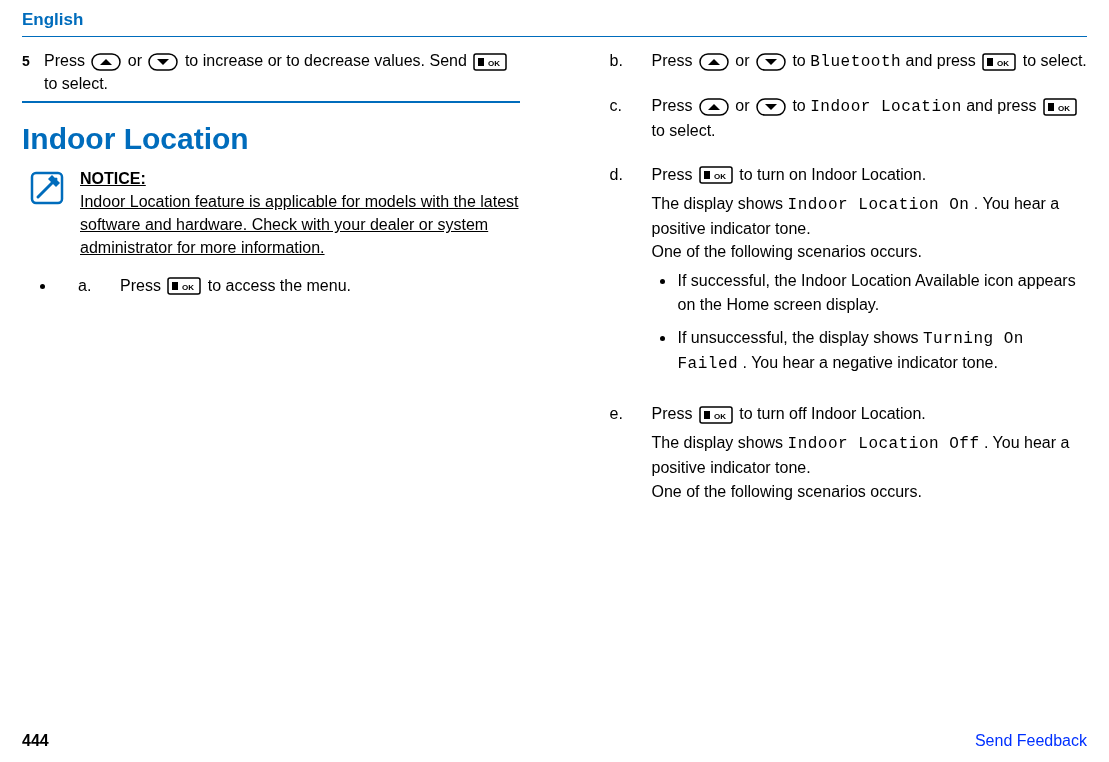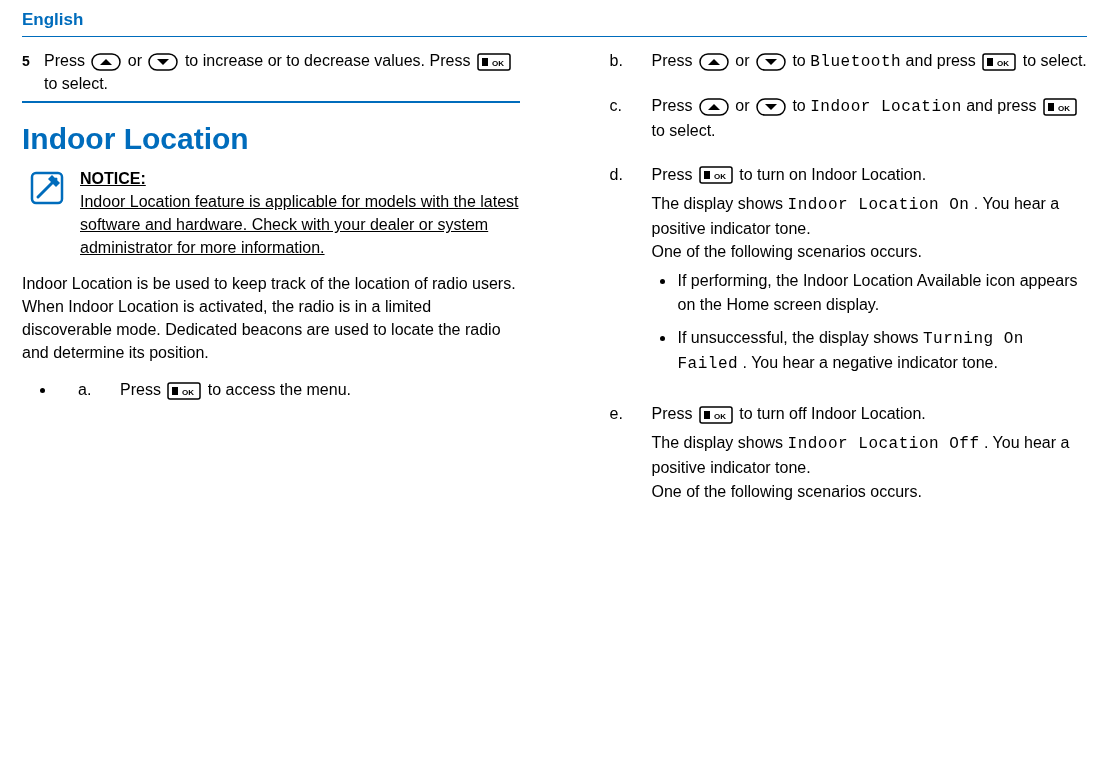--- a/index.html
+++ b/index.html
@@ -149,21 +149,21 @@
                 <path d="M9 12 L15 6 L21 12 Z" fill="#000"></path>
               </svg>
           </span>
           <span> or </span>
           <span class="key">
             <svg width="30" height="18">
                 <rect x="1" y="1" width="28" height="16" rx="8" fill="#fff" stroke="#000" stroke-width="1.5"></rect>
                 <path d="M9 6 L15 12 L21 6 Z" fill="#000"></path>
               </svg>
           </span>
-          <span> to increase or to decrease values. Press </span>
+          <span> to increase or to decrease values. Send </span>
           <span class="key">
             <svg width="34" height="18">
                 <rect x="1" y="1" width="32" height="16" rx="2" fill="#fff" stroke="#000" stroke-width="1.5"></rect>
                 <rect x="5" y="5" width="6" height="8" fill="#000"></rect>
                 <text x="15" y="13" class="icon-ok-big" fill="#000">OK</text>
               </svg>
           </span>
           <span> to select.</span>
         </div>
       </div>
@@ -178,21 +178,20 @@
               <path d="M10 30 L28 12" stroke="#006cbc" stroke-width="3" stroke-linecap="round"></path>
               <path d="M24 8 L32 16 L28 20 L20 12 Z" fill="#006cbc"></path>
             </svg>
         </span>
         <div class="notice-text">
           <span class="label">NOTICE:</span><br>
           <span>Indoor Location feature is applicable for models with the latest software and hardware. Check with your dealer or system administrator for more information.</span>
         </div>
       </div>
 
-      <div class="para">Indoor Location is be used to keep track of the location of radio users. When Indoor Location is activated, the radio is in a limited discoverable mode. Dedicated beacons are used to locate the radio and determine its position.</div>
 
 
 
       <ul class="bullet">
         <li>
           <div class="letter-item" style="margin-top:14px">
             <span class="letter">a.</span>
             <span class="content">
               <span>Press </span>
               <span class="key">
@@ -270,21 +269,21 @@
                 <rect x="5" y="5" width="6" height="8" fill="#000"></rect>
                 <text x="15" y="13" class="icon-ok-big" fill="#000">OK</text>
               </svg></span>
           <span> to turn on Indoor Location.</span>
           <div class="result-block">
             <span>The display shows </span>
             <span class="lcd-text">Indoor Location On</span>
             <span>. You hear a positive indicator tone.</span><br>
             <span>One of the following scenarios occurs.</span>
             <ul class="bullet inner">
-              <li>If performing, the Indoor Location Available icon appears on the Home screen display.</li>
+              <li>If successful, the Indoor Location Available icon appears on the Home screen display.</li>
               <li>
                 <span>If unsuccessful, the display shows </span>
                 <span class="lcd-text">Turning On Failed</span>
                 <span>. You hear a negative indicator tone.</span>
               </li>
             </ul>
           </div>
         </span>
       </div>
 
@@ -303,13 +302,17 @@
             <span class="lcd-text">Indoor Location Off</span>
             <span>. You hear a positive indicator tone.</span><br>
             <span>One of the following scenarios occurs.</span>
           </div>
         </span>
       </div>
 
     </div>
   </div>
 
+  <div class="footer">
+    <span class="page-num">444</span>
+    <a href="#" class="feedback">Send Feedback</a>
+  </div>
 </div>
 
 </body></html>

